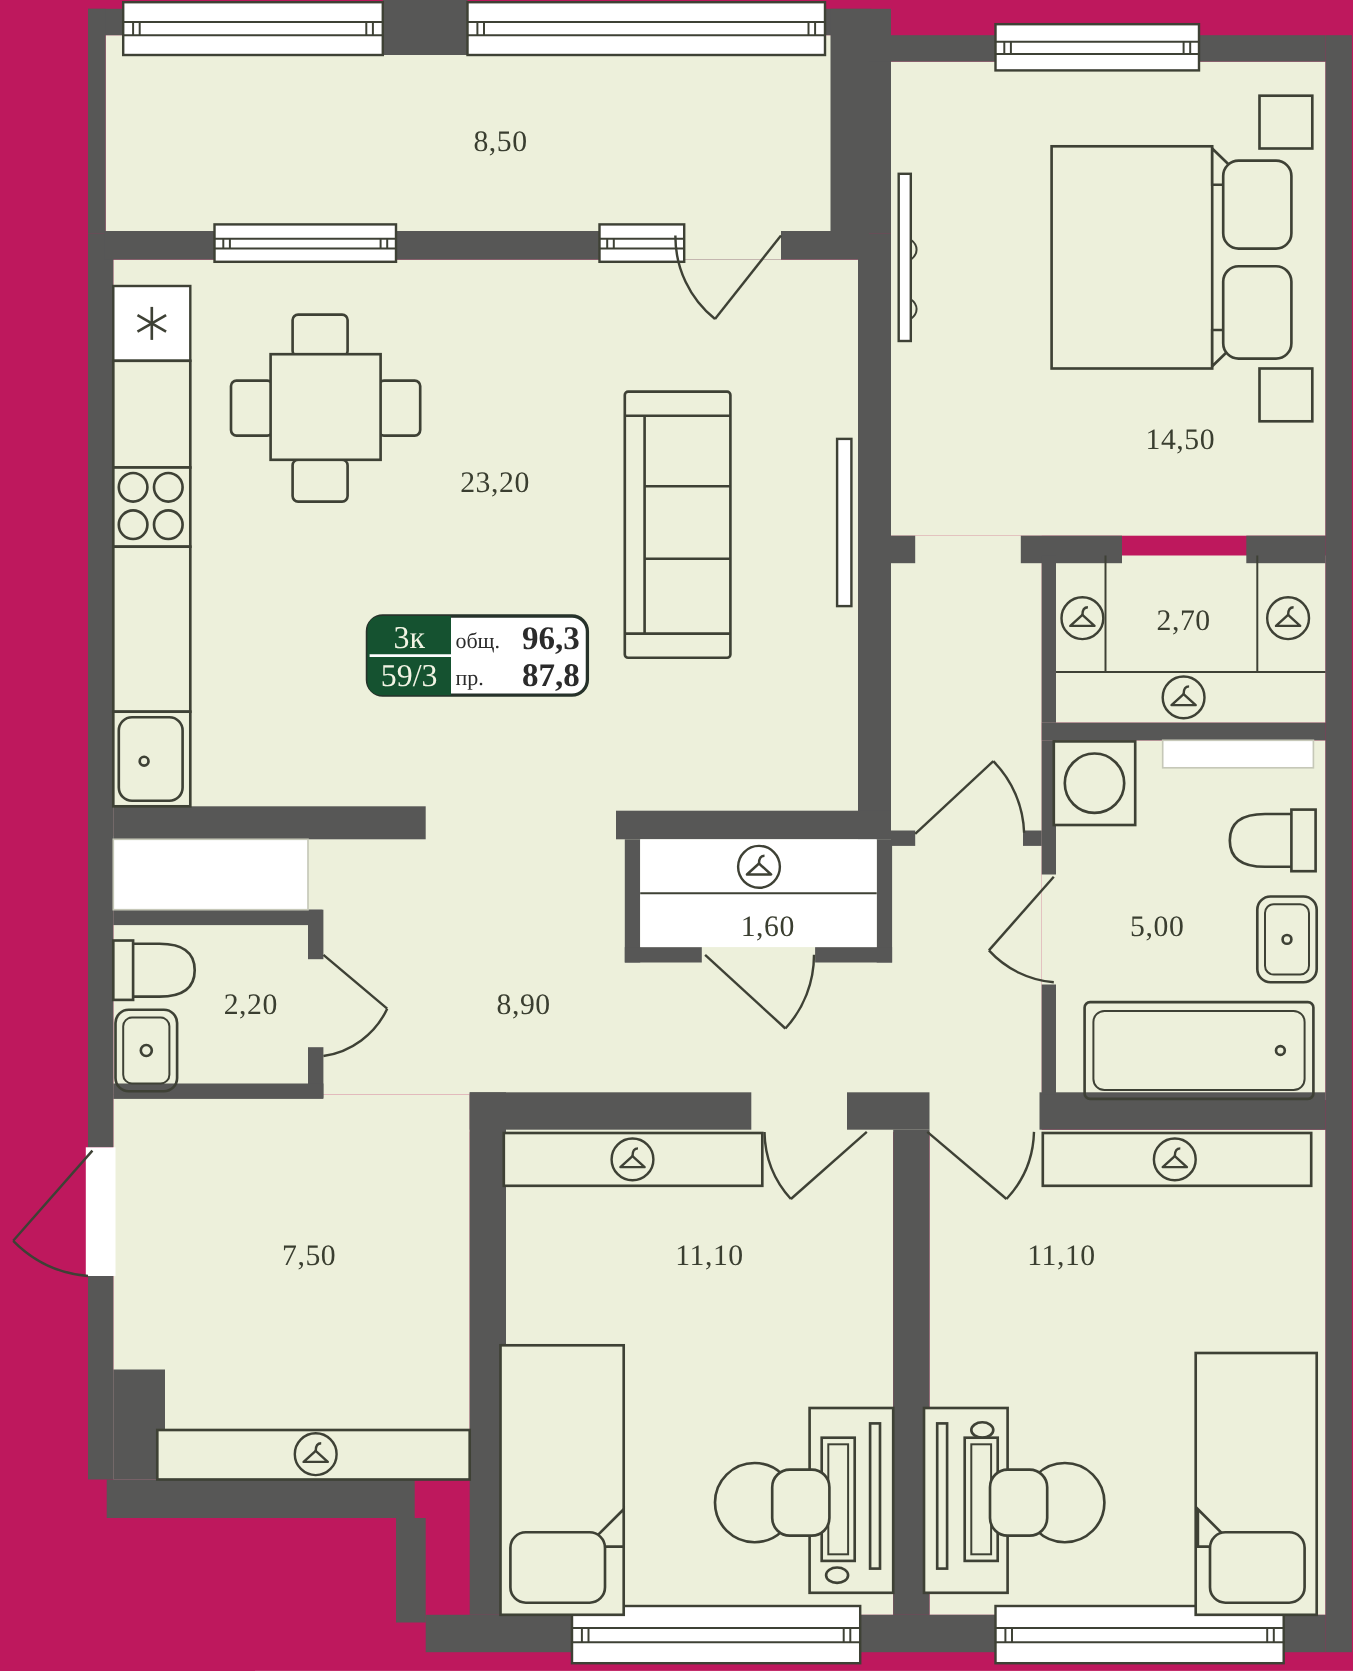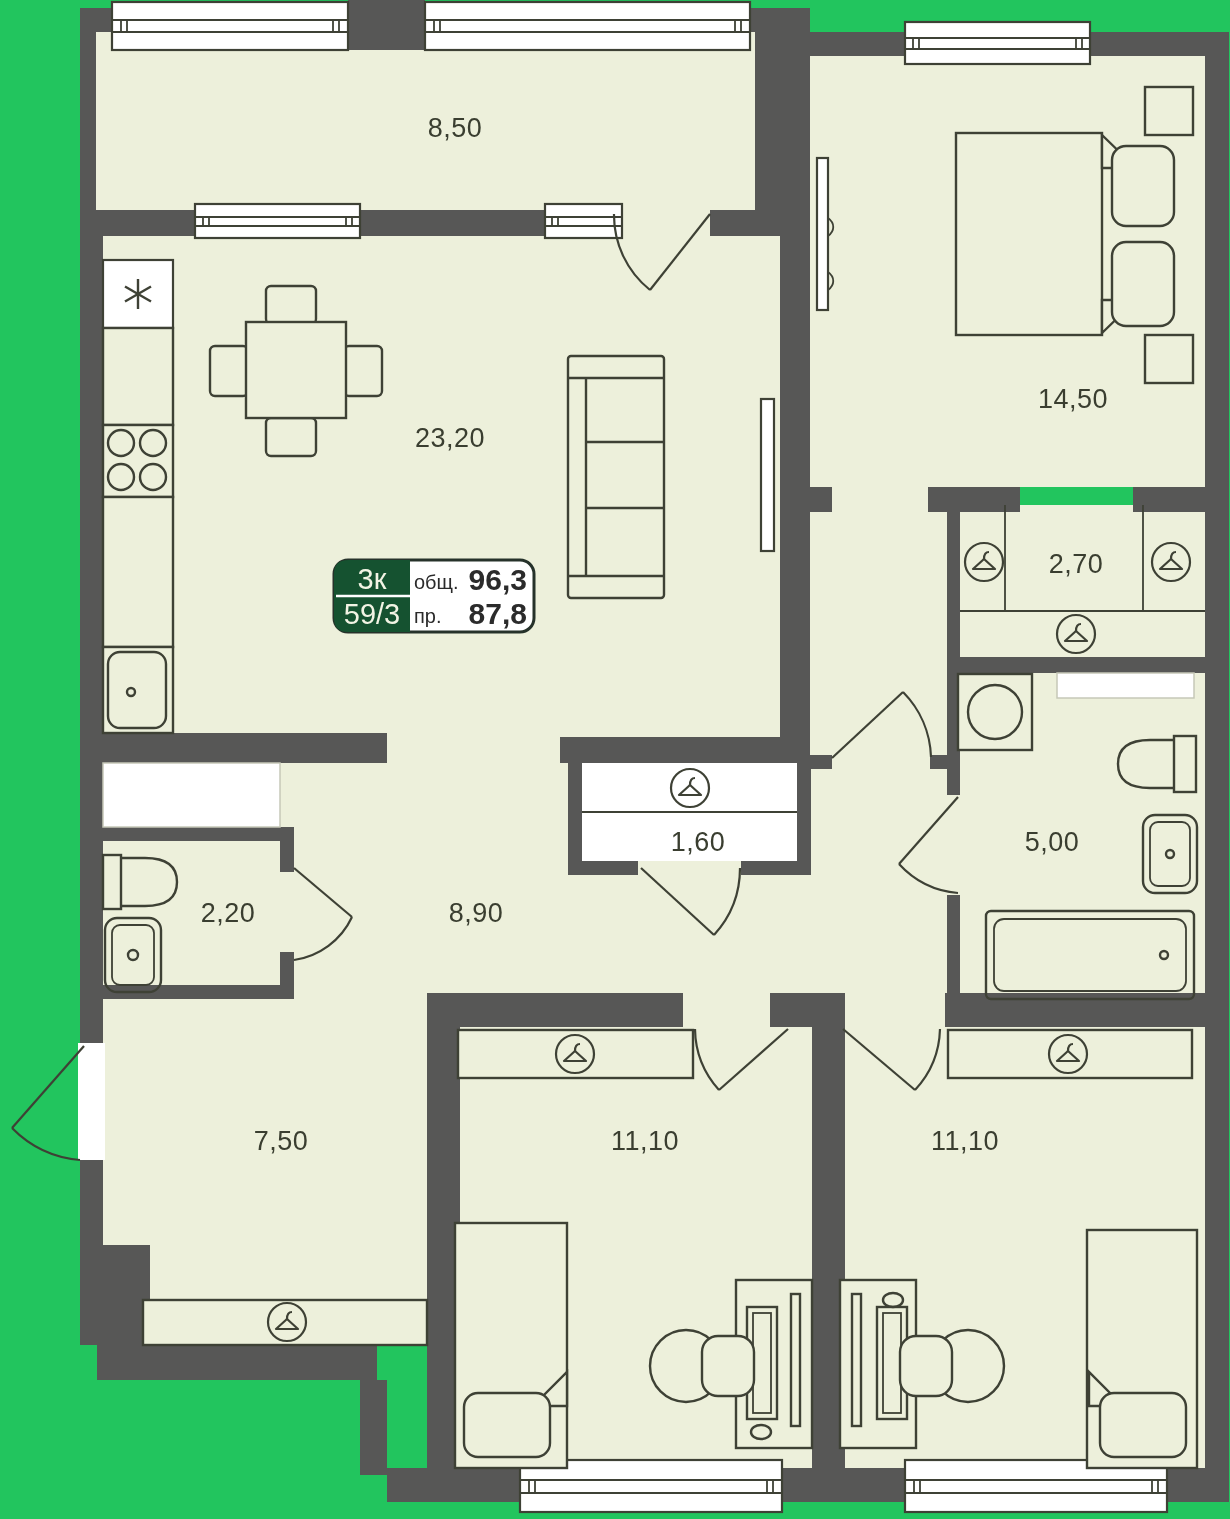--- a/index.html
+++ b/index.html
@@ -1,17 +1,17 @@
 <!DOCTYPE html>
 <html><head>
 <meta charset="utf-8">
 <style>
   html,body{margin:0;padding:0;background:#ffffff;}
-  .stage{width:1230px;height:1519px;position:relative;background:#22c55e;overflow:hidden;
-         font-family:Liberation Sans, sans-serif;}
+  .stage{width:1230px;height:1519px;position:relative;background:#be185d;overflow:hidden;
+         font-family:Liberation Serif, serif;}
   svg{display:block;}
   .floor{fill:#edf0db;}
   .wall{fill:#575756;}
   .ln{fill:none;stroke:#3e4135;stroke-width:2.4;}
   .lnf{fill:#edf0db;stroke:#3e4135;stroke-width:2.4;}
   .lnw{fill:#ffffff;stroke:#3e4135;stroke-width:2.2;}
   .thin{fill:none;stroke:#3e4135;stroke-width:1.8;}
   .arc{fill:none;stroke:#3e4135;stroke-width:2.2;}
   .white{fill:#ffffff;}
   .area-label{font-size:27px;fill:#3a3e30;letter-spacing:.5px;}

